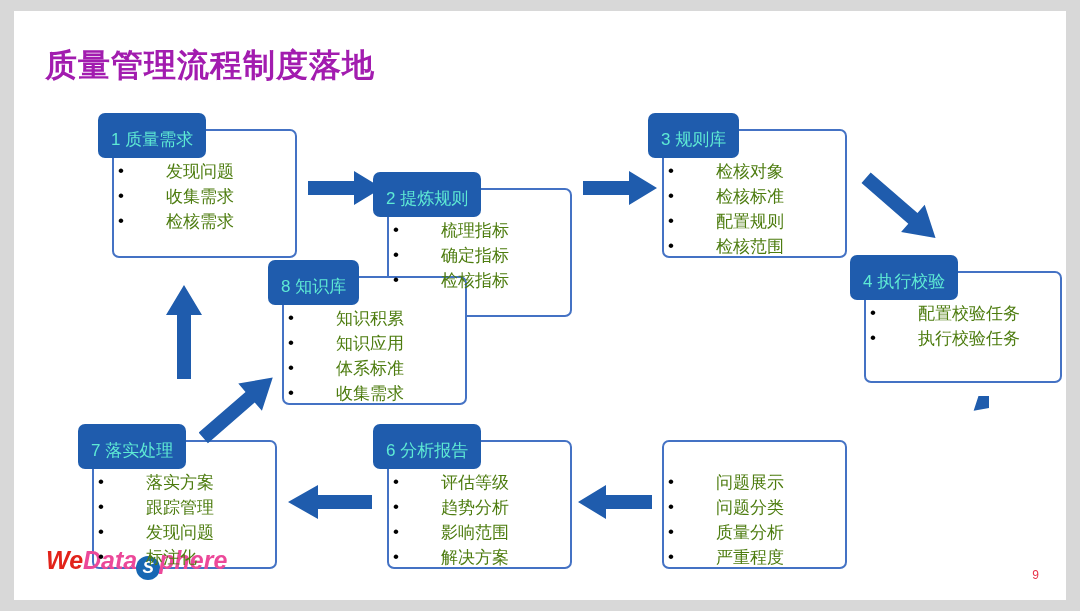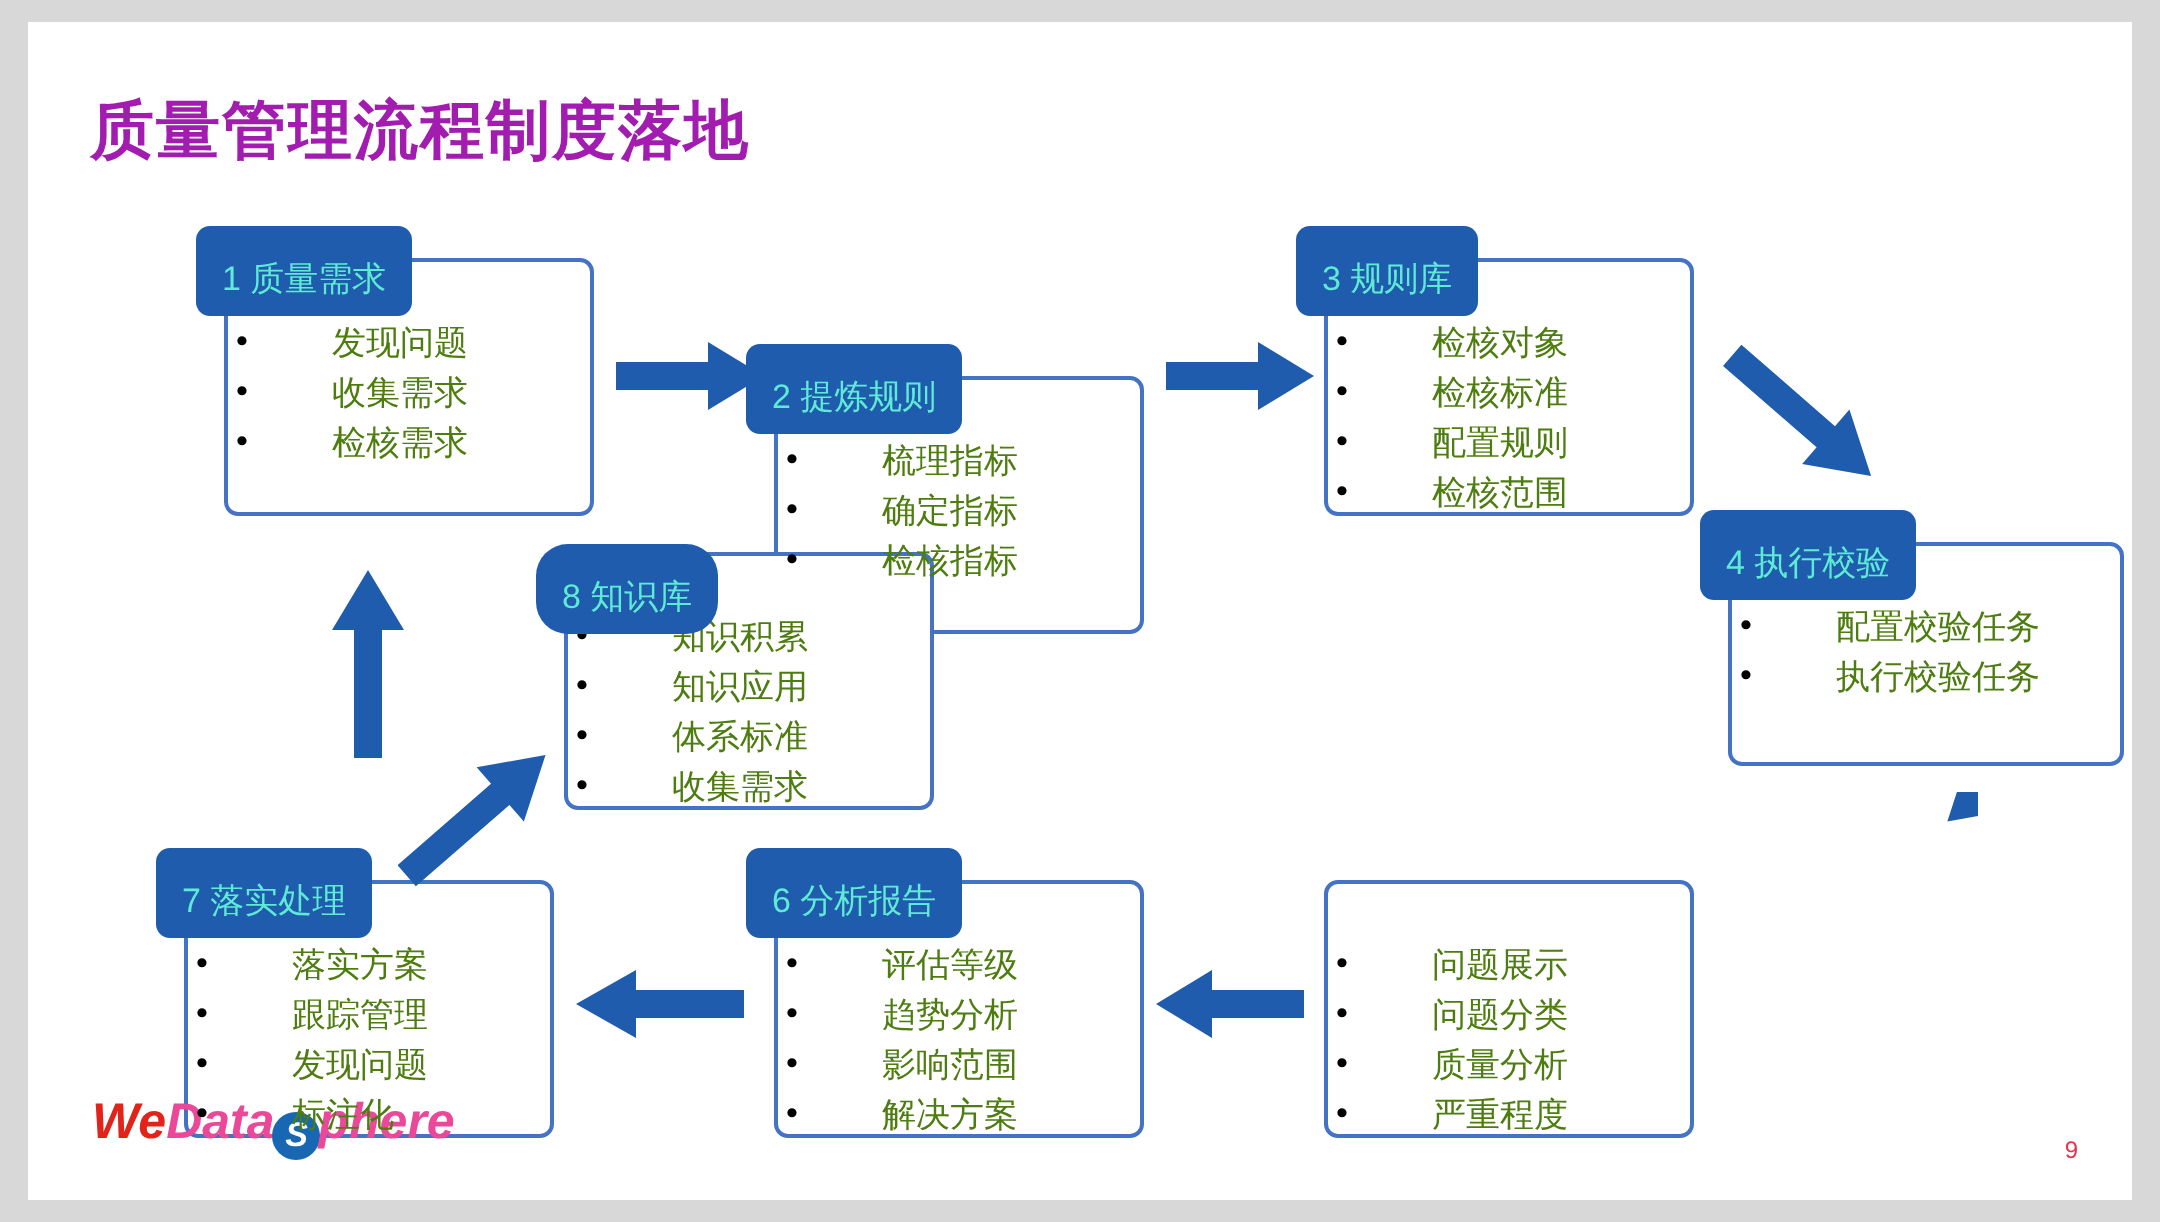--- a/index.html
+++ b/index.html
@@ -201,21 +201,21 @@
     <ul style="left:36px; top:46px;">
       <li>落实方案</li>
       <li>跟踪管理</li>
       <li>发现问题</li>
       <li>标注化</li>
     </ul>
   </div>
 
   <div class="card" style="left:238px; top:249px; width:235px; height:150px;">
     <div class="body" style="width:185px; height:129px;"></div>
-    <div class="badge" style="left:16px; top:12px;border-radius:16px;">8 知识库</div>
+    <div class="badge" style="left:16px; top:0;">8 知识库</div>
     <ul style="left:36px; top:46px;">
       <li>知识积累</li>
       <li>知识应用</li>
       <li>体系标准</li>
       <li>收集需求</li>
     </ul>
   </div>
 
   <div class="arrow-h" style="left:294px; top:158px;">
     <svg width="76" height="38" viewBox="0 0 76 38">

